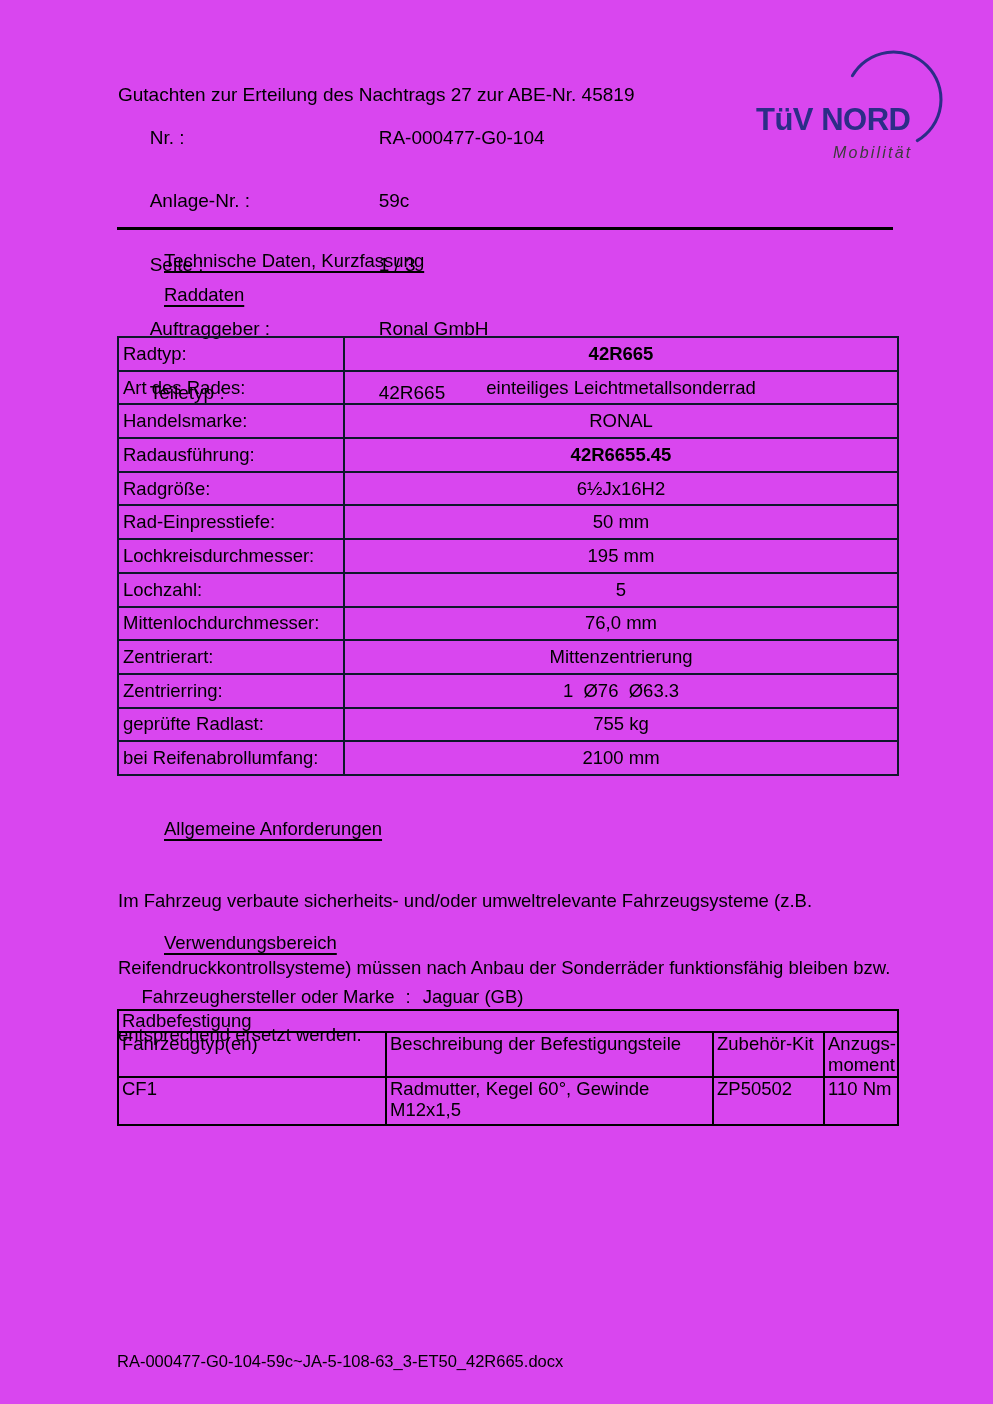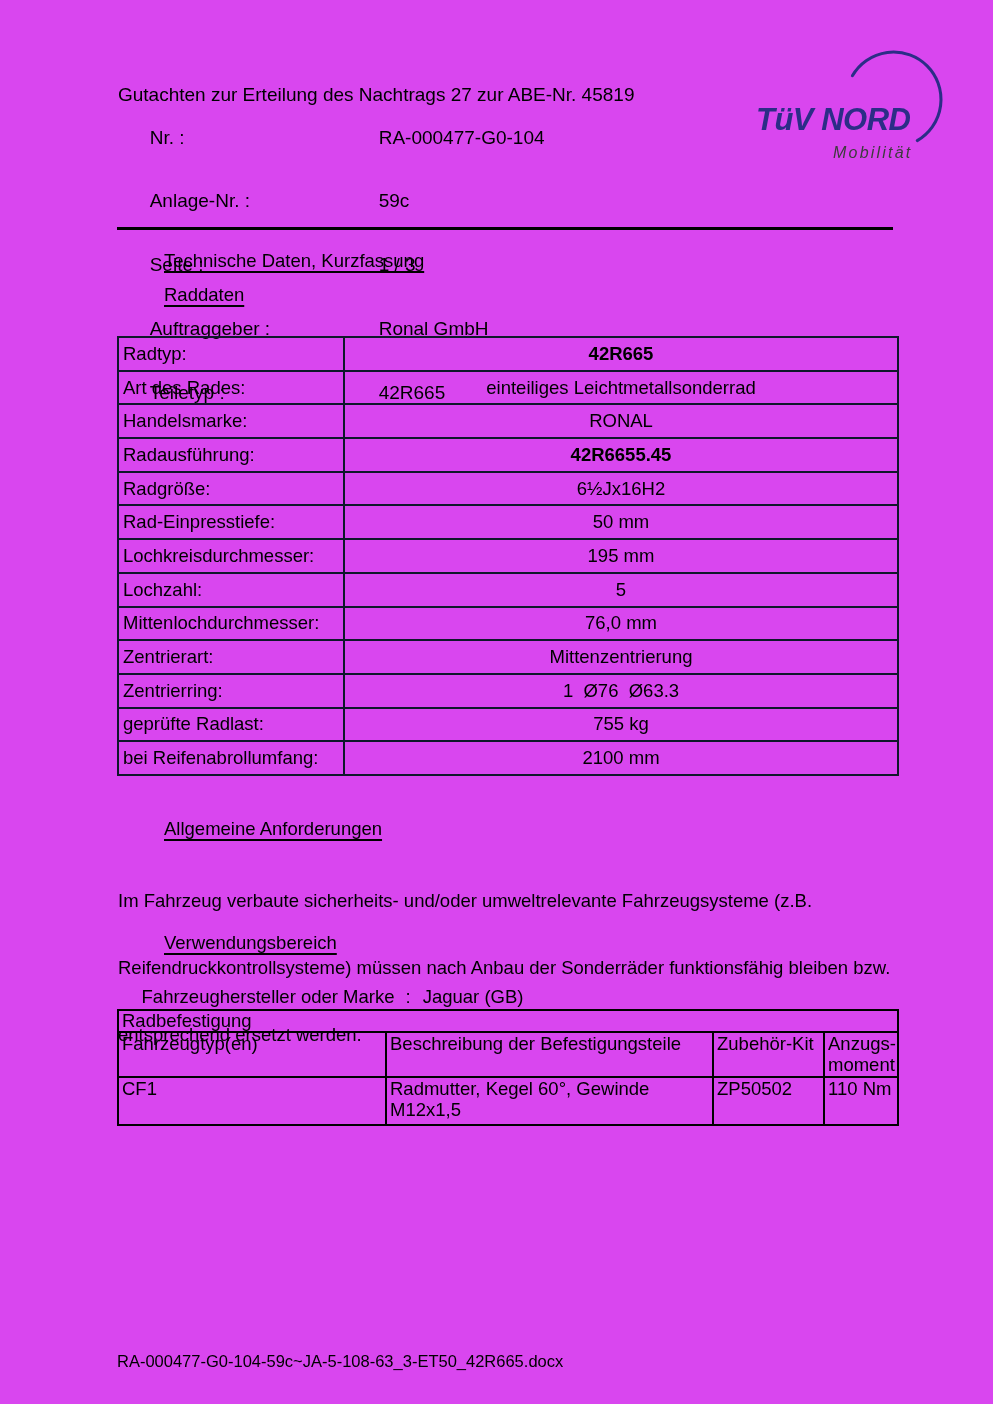--- a/index.html
+++ b/index.html
@@ -7,21 +7,21 @@
     position:relative;width:993px;height:1404px;background:#d946ef;
     font-family:"Liberation Sans",sans-serif;color:#000;overflow:hidden;
   }
   
   .header-block{position:absolute;left:118px;top:84px;font-size:19px;line-height:21.3px;}
   .header-row{white-space:pre;}
   .header-row .lbl{display:inline-block;width:229px;}
   
   .logo{position:absolute;left:740px;top:44px;width:215px;height:130px;}
   .logo-arc{position:absolute;left:103px;top:5px;width:101px;height:101px;}
-  .logo-word{position:absolute;left:16px;top:58px;font-size:31px;font-weight:bold;font-style:italic;
+  .logo-word{position:absolute;left:16px;top:58px;font-size:31px;font-weight:bold;
     letter-spacing:-.5px;color:#2c2d87;white-space:pre;}
   .logo-tag{position:absolute;left:93px;top:100px;font-size:16px;font-style:italic;
     letter-spacing:2.2px;color:#3c3c3c;white-space:pre;}
   
   .top-rule{position:absolute;left:117px;top:227px;width:776px;height:2.5px;background:#000;}
   
   .heading{position:absolute;left:118px;font-size:18.5px;font-weight:normal;
     text-decoration:underline;text-decoration-thickness:2px;text-underline-offset:4px;white-space:pre;margin-left:46px;}
   .h-tech{top:250px;}
   .h-rad{top:284px;}

